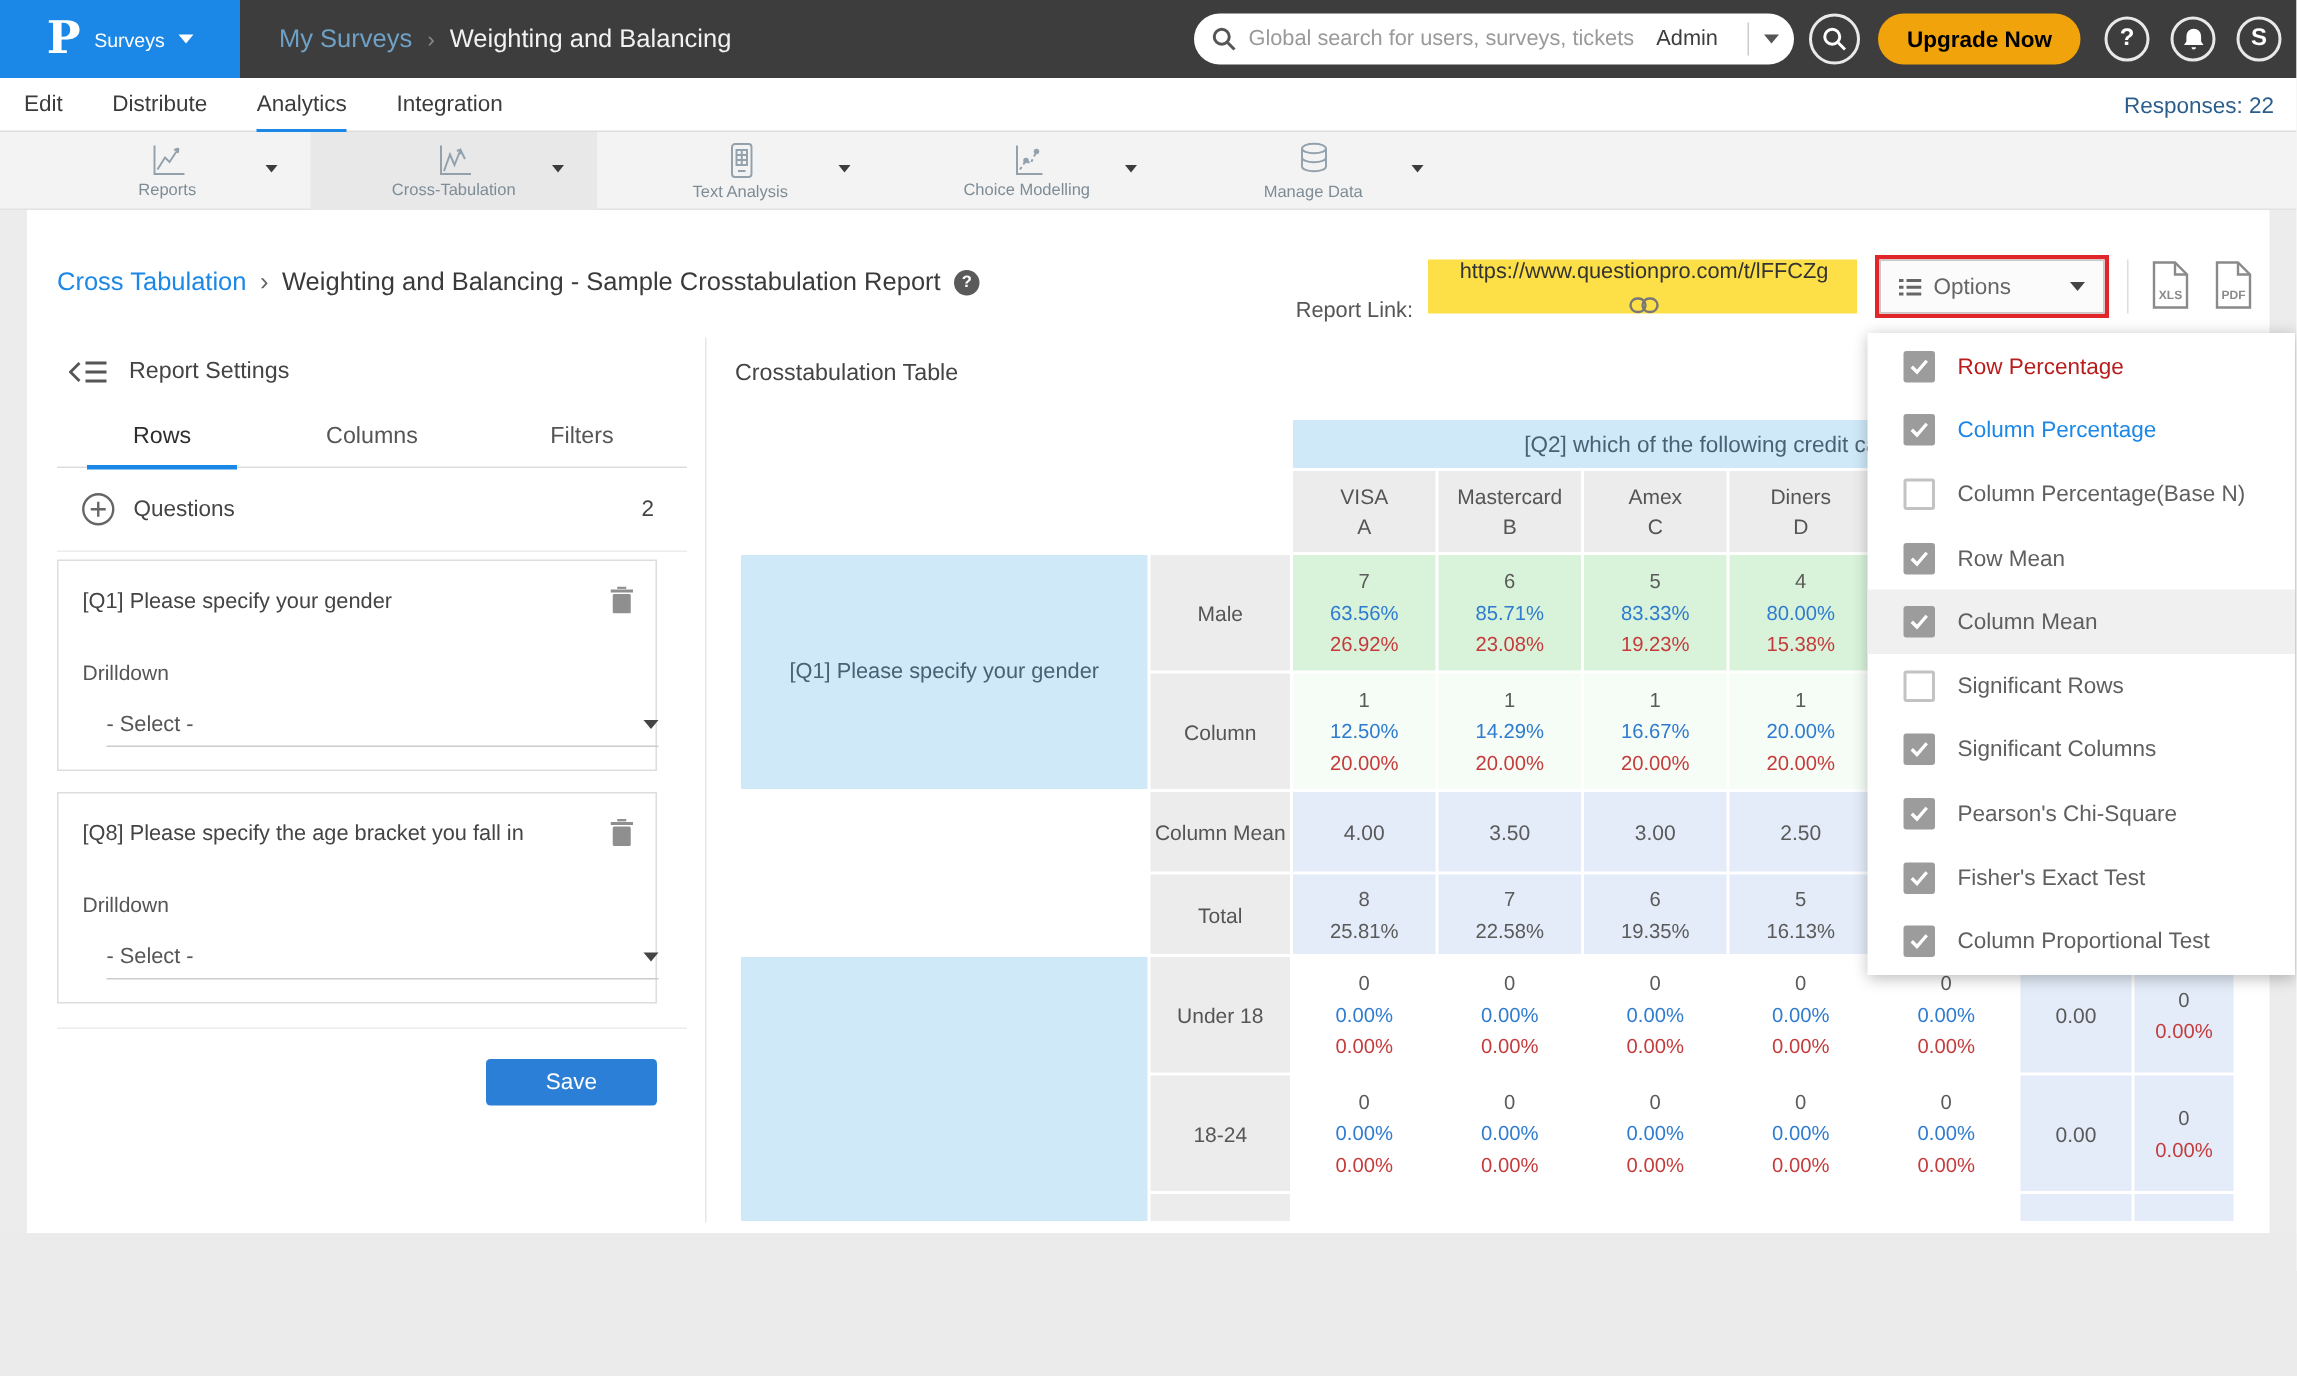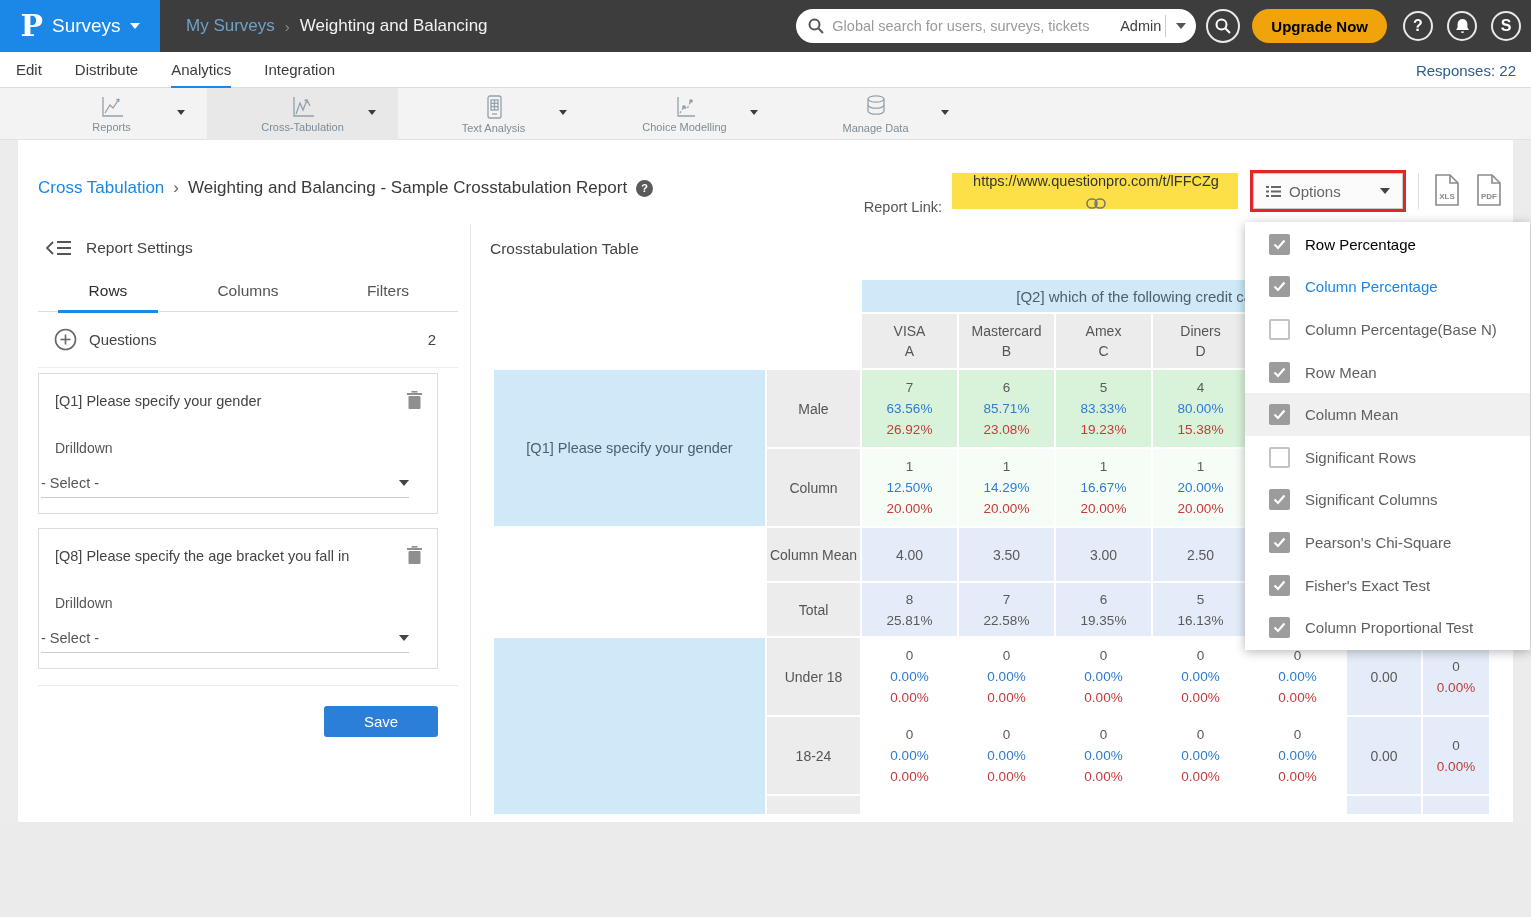--- a/index.html
+++ b/index.html
@@ -4,31 +4,31 @@
 <style>
   * { margin:0; padding:0; box-sizing:border-box; }
   html,body { width:1531px; height:917px; }
   body { font-family:"Liberation Sans", sans-serif; background:#ececec; overflow:hidden; }
   .page { position:relative; width:1531px; height:917px; }
 
   
   .topbar { position:absolute; left:0; top:0; width:1531px; height:52px; background:#3d3d3d; display:flex; align-items:center; }
   .logo-block { width:160px; height:52px; background:#1b87e6; display:flex; align-items:center; justify-content:center; gap:9px; cursor:pointer; }
   .logo-p { color:#fff; font-size:30px; font-weight:bold; font-family:"DejaVu Serif", serif; line-height:1; }
-  .product { color:#fff; font-size:19px; }
+  .product { color:#fff; font-size:13px; }
   .caret { width:0; height:0; border-left:5px solid transparent; border-right:5px solid transparent; border-top:6px solid #fff; }
   .tb-crumb { margin-left:26px; display:flex; align-items:center; gap:10px; font-size:17px; }
   .tb-parent { color:#6fa1c6; cursor:pointer; }
   .tb-sep { color:#8a8a8a; font-size:15px; }
   .tb-current { color:#f2f2f2; }
   .tb-right { margin-left:auto; display:flex; align-items:center; padding-right:10px; }
   .search-pill { width:400px; height:34px; background:#fff; border-radius:17px; display:flex; align-items:center; padding:0 10px 0 12px; }
   .search-pill input { border:none; outline:none; flex:1; font-size:14.5px; color:#333; font-family:"Liberation Sans", sans-serif; margin-left:8px; background:transparent; }
   .search-pill input::placeholder { color:#9a9a9a; }
-  .scope { color:#3d3d3d; font-size:14.5px; margin-right:4px; }
+  .scope { color:#3d3d3d; font-size:14.5px; margin-right:20px; }
   .pill-div { width:1px; height:22px; background:#ccc; margin-right:10px; }
   .pill-caret { width:0;height:0;border-left:5px solid transparent;border-right:5px solid transparent;border-top:6px solid #555; }
   .circle-btn { width:34px; height:34px; border:2px solid #e9e9e9; border-radius:50%; display:flex; align-items:center; justify-content:center; margin-left:10px; cursor:pointer; flex:none; }
   .circle-sm { width:30px; height:30px; }
   .upgrade { height:34px; margin-left:12px; background:#f0a30b; border:none; border-radius:17px; color:#000000; font-size:15px; font-weight:bold; padding:0 19px; cursor:pointer; font-family:"Liberation Sans", sans-serif; }
   .q-glyph { color:#fff; font-size:16px; font-weight:bold; }
   .ml16 { margin-left:16px; } .ml14 { margin-left:14px; }
 
   
   .nav2 { position:absolute; left:0; top:52px; width:1531px; height:36px; background:#fff; border-bottom:1px solid #ddd; display:flex; align-items:center; padding-left:16px; gap:33px; }
@@ -72,21 +72,21 @@
   .tab.active { color:#2e2e2e; }
   .tab.active::after { content:""; position:absolute; left:50%; bottom:-2px; transform:translateX(-50%); width:100px; height:3px; background:#1b87e6; }
   .questions-row { position:absolute; left:36px; top:188px; width:382px; display:flex; align-items:center; gap:12px; }
   .questions-label { font-size:15px; color:#444; }
   .questions-count { margin-left:auto; font-size:15px; color:#444; }
   .hdiv { position:absolute; left:20px; width:420px; height:1px; background:#ececec; }
   .qcard { position:absolute; left:20px; width:400px; height:141px; border:1px solid #ddd; background:#fff; }
   .qcard-title { position:absolute; left:16px; top:19px; font-size:14.5px; color:#444; max-width:330px; }
   .trash { position:absolute; right:15px; top:17px; cursor:pointer; }
   .dd-label { position:absolute; left:16px; top:66px; font-size:14px; color:#555; }
-  .dd-select { position:absolute; left:2px; top:94px; width:368px; height:30px; border-bottom:1px solid #ccc; display:flex; align-items:center; cursor:pointer; }
+  .dd-select { position:absolute; left:32px; top:94px; width:368px; height:30px; border-bottom:1px solid #ccc; display:flex; align-items:center; cursor:pointer; }
   .dd-value { font-size:14.5px; color:#555; }
   .dd-caret { margin-left:auto; width:0;height:0;border-left:5px solid transparent;border-right:5px solid transparent;border-top:6px solid #444; }
   .save-btn { position:absolute; left:306px; top:566px; width:114px; height:31px; background:#2c7fd6; border:none; border-radius:3px; color:#fff; font-size:15px; cursor:pointer; font-family:"Liberation Sans", sans-serif; }
   .vdiv { position:absolute; left:452px; top:85px; width:1px; height:590px; background:#e6e6e6; }
 
   
   .table-title { position:absolute; left:472px; top:100px; font-size:15.5px; color:#444; }
   .table-wrap { position:absolute; left:474px; top:138px; width:1014px; height:536px; overflow:hidden; }
   table.xtab { border-collapse:separate; border-spacing:2px; table-layout:fixed; }
   .xtab td { padding:0; text-align:center; vertical-align:middle; font-size:14px; color:#555; }
@@ -107,21 +107,21 @@
   .two-line div { line-height:20px; font-size:13.5px; }
 
   
   .dropdown { position:absolute; left:1245px; top:222px; width:285px; height:428px; background:#fff; box-shadow:0 2px 10px rgba(0,0,0,.28); z-index:50; padding-top:1px; }
   .menu-item { height:42.6px; display:flex; align-items:center; padding-left:24px; cursor:pointer; }
   .menu-item.hl { background:#f0f0f0; }
   .cb { width:21px; height:21px; border-radius:2px; flex:none; display:flex; align-items:center; justify-content:center; cursor:pointer; }
   .cb.on { background:#9c9c9c; }
   .cb.off { background:#fff; border:2px solid #c3c3c3; }
   .menu-label { margin-left:15px; font-size:15px; color:#5f5f5f; }
-  .menu-label.red { color:#000000; }
+  .menu-label.red { color:#b91c1c; }
   .menu-label.blue { color:#1b87e6; }
 
   
   .footer { position:absolute; left:0; top:822px; width:1531px; height:95px; background:#ebebeb; }
 </style>
 </head>
 <body>
 
 <div class="page">
 

